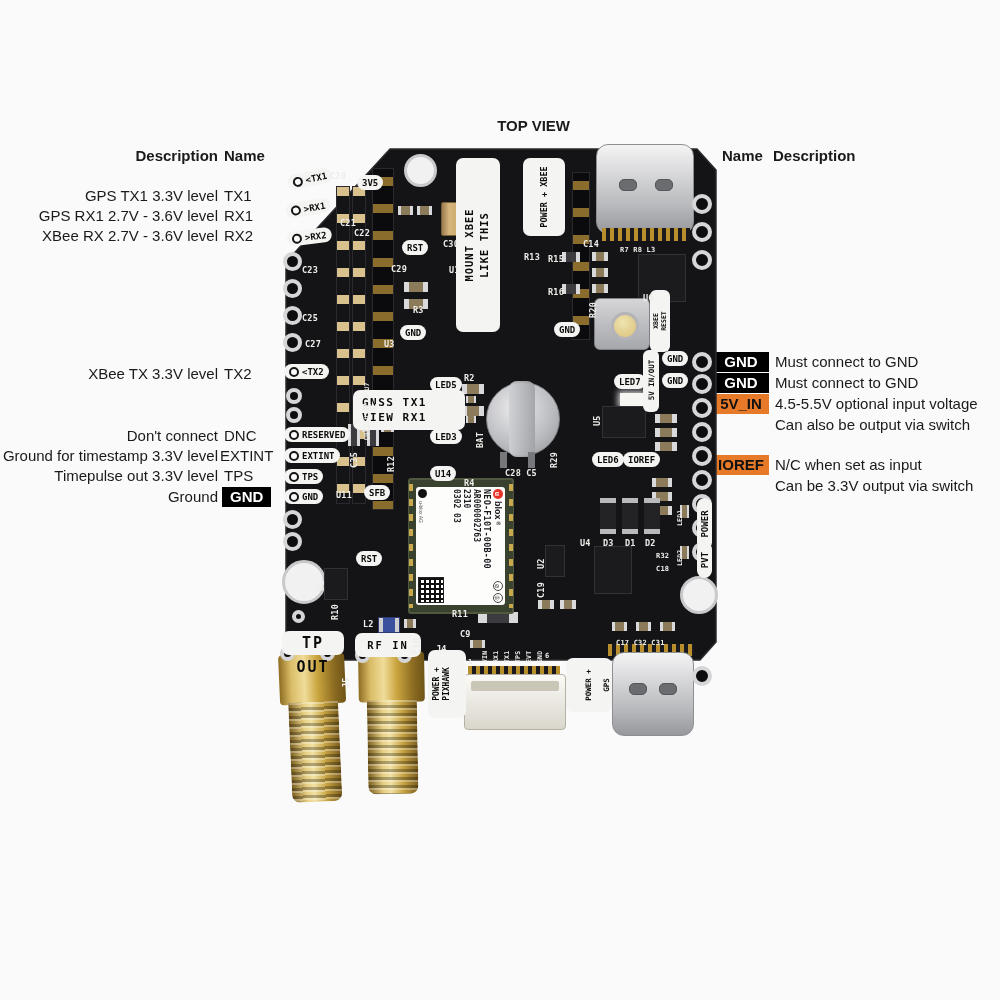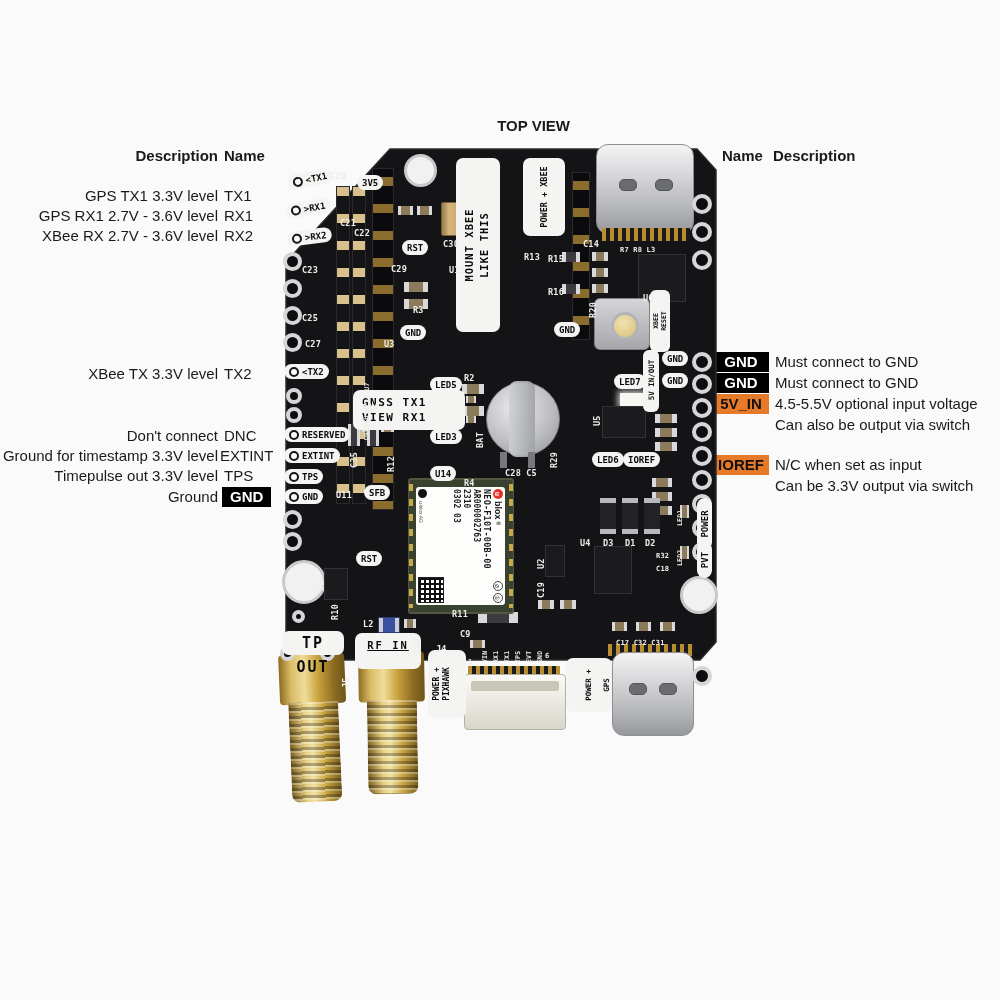--- a/index.html
+++ b/index.html
@@ -328,21 +328,21 @@
     </div>
   </div>
 
   <div class="silkbox" style="left:643px;top:350px;width:16px;height:62px;border-radius:6px;">
     <div class="v-up" style="position:absolute;left:2px;top:1px;width:58px;height:13px;text-align:center;font-size:7.5px;line-height:13px;">5V IN/OUT</div>
   </div>
 
   <div class="silkbox" style="left:282px;top:631px;width:62px;height:24px;">
     <div style="text-align:center;font-size:15px;line-height:24px;letter-spacing:2px;">TP OUT</div>
   </div>
-  <div class="silkbox" style="left:355px;top:633px;width:66px;height:36px;text-decoration:underline;">
+  <div class="silkbox" style="left:355px;top:633px;width:66px;height:24px;">
     <div style="text-align:center;font-size:10.5px;line-height:24px;letter-spacing:2px;">RF IN</div>
   </div>
 
   <div class="silkbox" style="left:428px;top:650px;width:38px;height:68px;">
     <div class="v-up" style="position:absolute;left:4px;top:3px;width:62px;height:30px;text-align:center;font-size:8px;line-height:10px;">
       <div>POWER +</div>
       <div>PIXHAWK</div>
     </div>
   </div>
 

